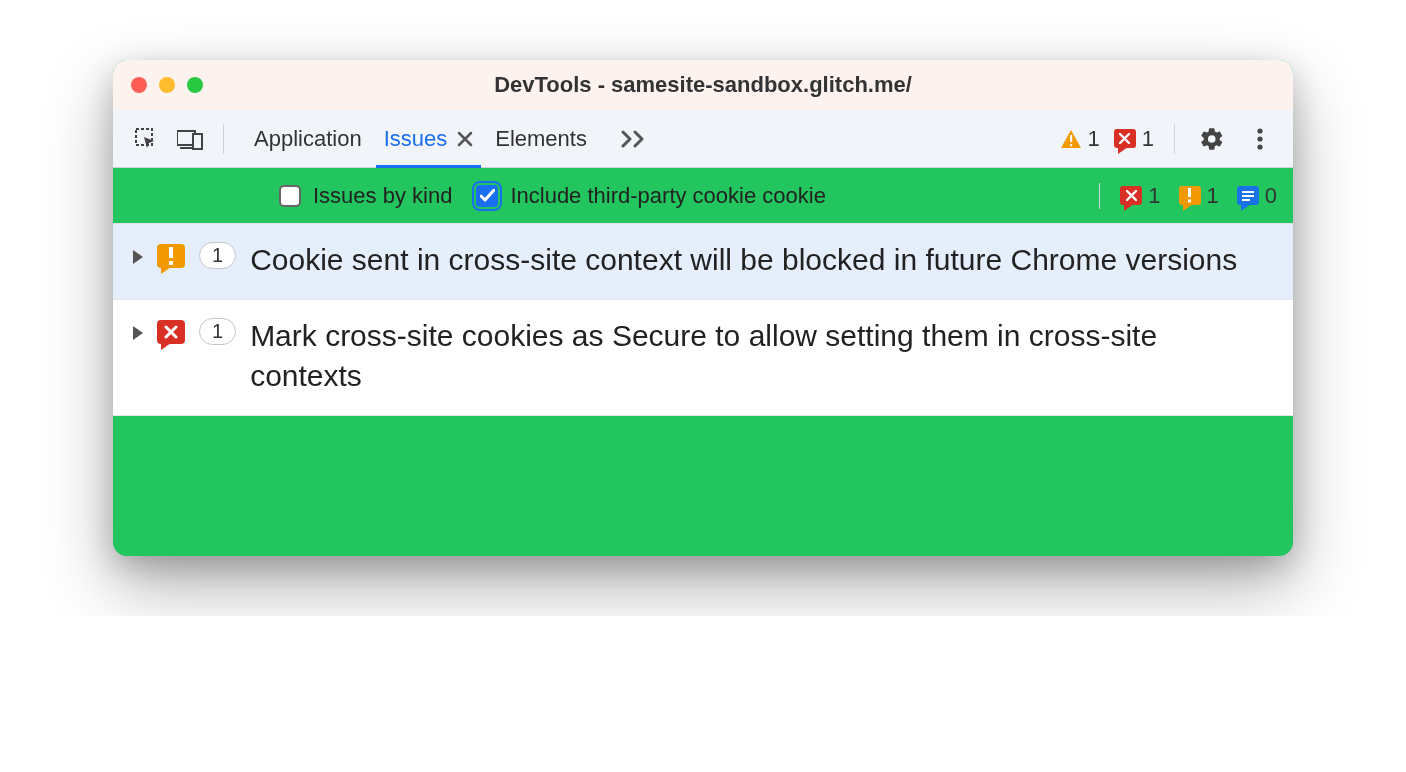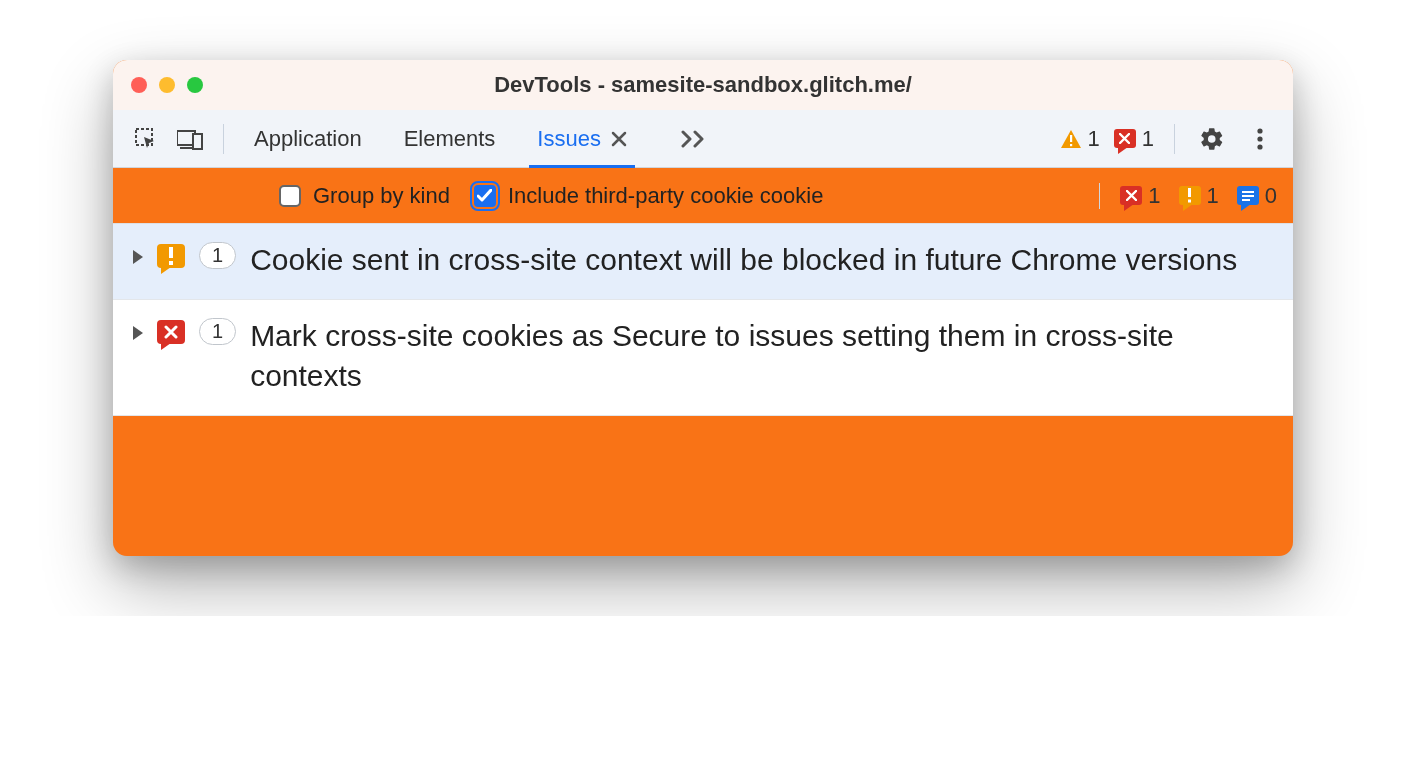--- a/index.html
+++ b/index.html
@@ -9,21 +9,21 @@
     display: flex;
     align-items: flex-start;
     justify-content: center;
     padding: 60px 40px;
   }
   .window {
     width: 1180px;
     border-radius: 14px;
     overflow: hidden;
     box-shadow: 0 30px 70px rgba(0,0,0,0.3), 0 10px 30px rgba(0,0,0,0.2);
-    background: #f97316;
+    background: #22c55e;
   }
   .titlebar {
     height: 50px;
     background: #fcf3ef;
     display: flex;
     align-items: center;
     padding: 0 18px;
     position: relative;
   }
   .traffic-lights { display: flex; gap: 12px; }
@@ -47,21 +47,21 @@
     align-items: center;
     padding: 0 16px;
     gap: 10px;
   }
   .toolbar .iconbtn {
     width: 34px; height: 34px;
     display: flex; align-items: center; justify-content: center;
     color: #444;
   }
   .vsep { width: 1px; height: 30px; background: #c9d2de; margin: 0 6px; }
-  .tabs { display: flex; gap: 42px; margin-left: 14px; align-items: center; height: 100%; }
+  .tabs { display: flex; gap: 22px; margin-left: 14px; align-items: center; height: 100%; }
   .tab {
     font-size: 22px;
     color: #333;
     height: 100%;
     display: flex;
     align-items: center;
     position: relative;
   }
   .tab.active { color: #1a6ef0; }
   .tab.active::after {
@@ -163,31 +163,31 @@
           <line x1="3" y1="20" x2="15" y2="20" stroke="#444" stroke-width="2"></line>
           <rect x="16" y="6" width="9" height="15" fill="#f1f4f9" stroke="#444" stroke-width="2"></rect>
         </svg>
     </div>
     <div class="vsep"></div>
 
     <div class="tabs">
       <div class="tab">
           <span>Application</span>
         </div>
-      <div class="tab">
-          <span>Elements</span>
-        </div>
       <div class="tab active">
         <span>Issues</span>
         <span class="tab-close">
           <svg width="16" height="16" viewBox="0 0 16 16">
               <path d="M2 2 L14 14 M14 2 L2 14" stroke="#555" stroke-width="2.5" stroke-linecap="round"></path>
             </svg>
         </span>
       </div>
+      <div class="tab">
+          <span>Elements</span>
+        </div>
       <span class="more-chevrons">
         <svg width="28" height="18" viewBox="0 0 28 18">
             <path d="M2 2 L9 9 L2 16 M14 2 L21 9 L14 16" fill="none" stroke="#555" stroke-width="3" stroke-linecap="round" stroke-linejoin="round"></path>
           </svg>
       </span>
     </div>
 
     <div class="toolbar-right">
       <div class="countgroup">
         <svg width="22" height="20" viewBox="0 0 22 20">
@@ -220,21 +220,21 @@
             <circle cx="3" cy="20" r="2.6" fill="#444"></circle>
           </svg>
       </div>
     </div>
   </div>
 
   <div class="filterbar">
     <div class="left">
       <label class="cbx-wrap">
         <span class="cbx"></span>
-        <span class="cbx-label">Group by kind</span>
+        <span class="cbx-label">Issues by kind</span>
       </label>
       <label class="cbx-wrap">
         <span class="cbx checked">
           <svg width="15" height="13" viewBox="0 0 15 13">
               <path d="M1 7 L5 11 L14 1" fill="none" stroke="#fff" stroke-width="3" stroke-linecap="round" stroke-linejoin="round"></path>
             </svg>
         </span>
         <span class="cbx-label">Include third-party cookie cookie</span>
       </label>
     </div>
@@ -294,20 +294,20 @@
     <div class="issue">
       <div class="expand-caret"></div>
       <span class="speech red">
         <span class="inner">
             <svg width="14" height="14" viewBox="0 0 14 14">
               <path d="M2 2 L12 12 M12 2 L2 12" stroke="#fff" stroke-width="3" stroke-linecap="round"></path>
             </svg>
           </span>
       </span>
       <span class="badge-pill">1</span>
-      <div class="issue-title">Mark cross-site cookies as Secure to issues setting them in cross-site contexts</div>
+      <div class="issue-title">Mark cross-site cookies as Secure to allow setting them in cross-site contexts</div>
     </div>
 
   </div>
 
   <div class="issues-body"></div>
 
 </div>
 
 </body></html>

